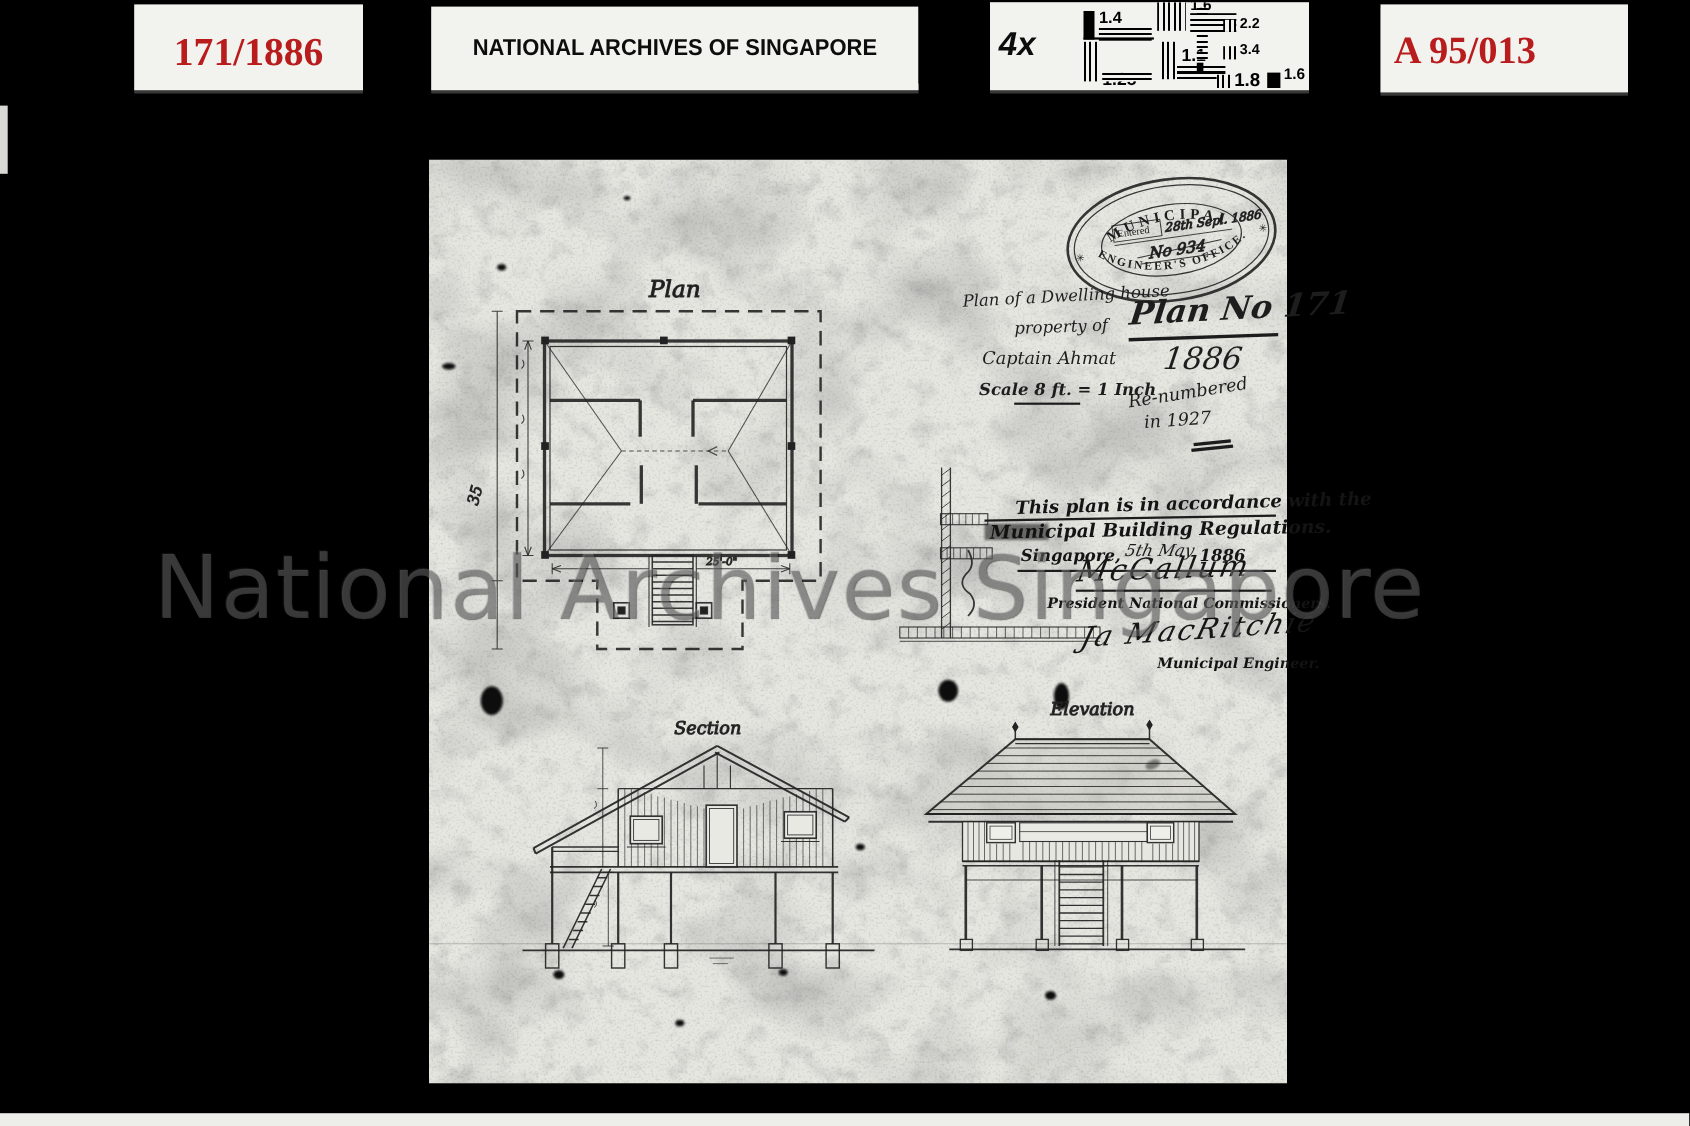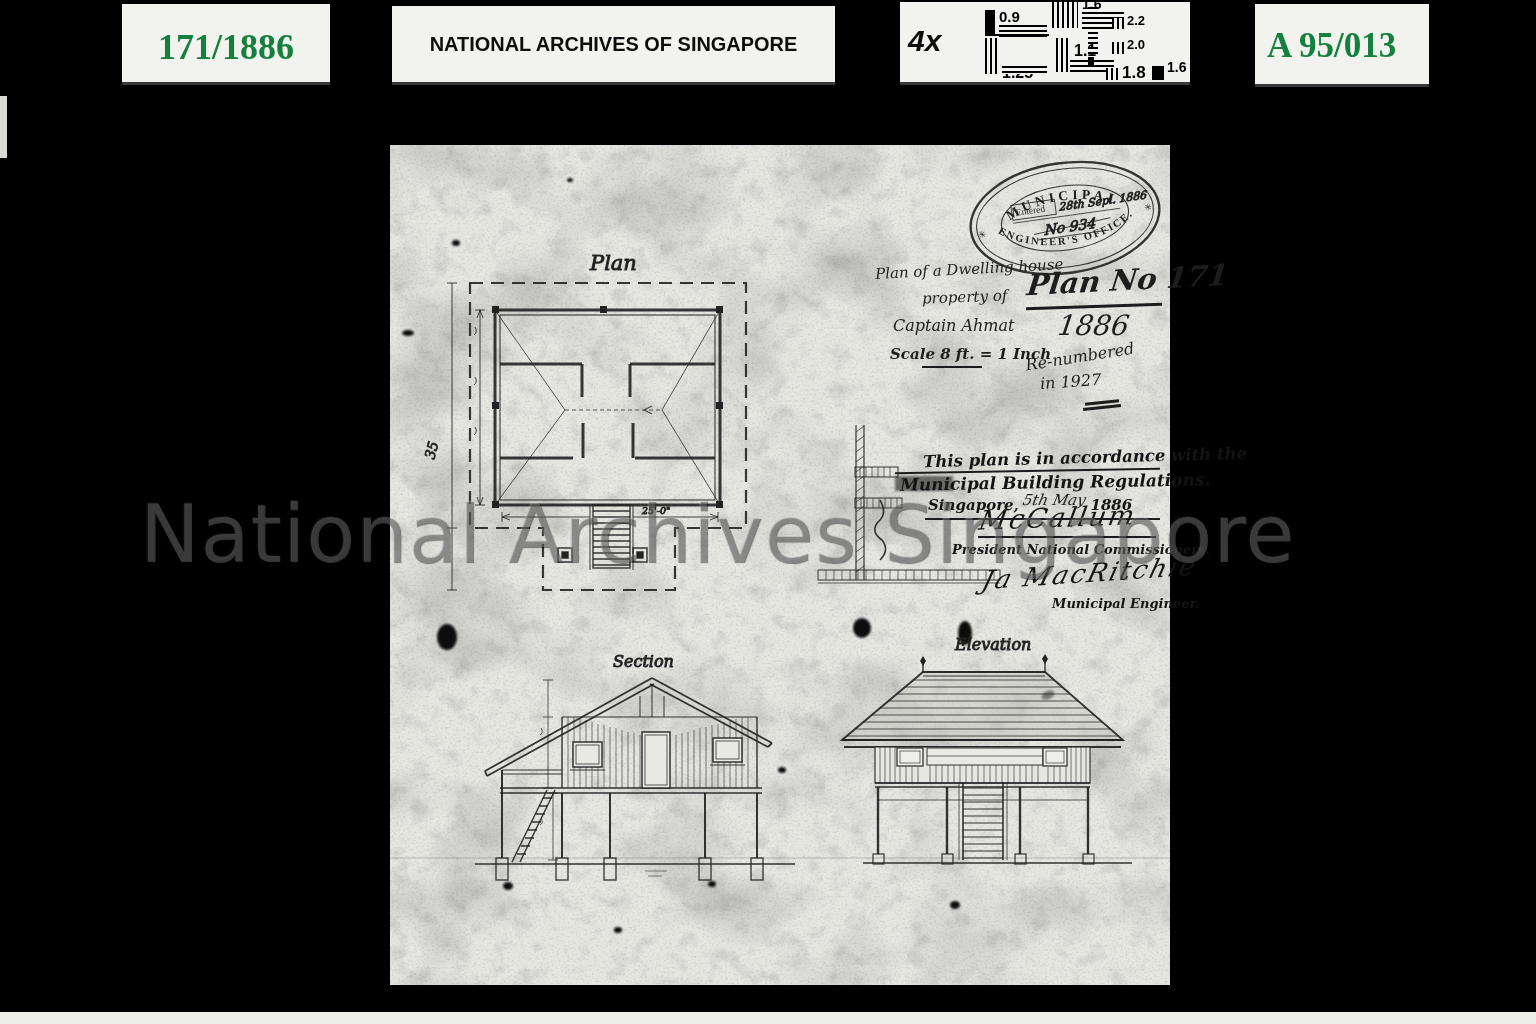--- a/index.html
+++ b/index.html
@@ -2,21 +2,21 @@
 <html><head>
 <meta charset="utf-8">
 <style>
   html,body{margin:0;padding:0;background:#000;}
   #screen{position:relative;width:1536px;height:1024px;background:#000;overflow:hidden;
           font-family:"Liberation Sans","DejaVu Sans",sans-serif;}
   .abs{position:absolute;}
   
   .strip{position:absolute;background:#f2f2ef;box-shadow:0 3px 0 rgba(160,160,160,.35);}
   .tab{position:absolute;background:#000;}
-  .lab-serif{font-family:"Liberation Serif","DejaVu Serif",serif;font-weight:bold;color:#15803d;}
+  .lab-serif{font-family:"Liberation Serif","DejaVu Serif",serif;font-weight:bold;color:#b91c1c;}
   .lab-sans{font-family:"Liberation Sans","DejaVu Sans",sans-serif;font-weight:bold;color:#0d0d0d;}
   .hstripes{background:repeating-linear-gradient(180deg,#000 0 2px,#f2f2ef 2px 5px);}
   .vstripes{background:repeating-linear-gradient(90deg,#000 0 2px,#f2f2ef 2px 5px);}
   .blk{background:#000;}
   .tc-num{position:absolute;font-weight:bold;color:#000;font-family:"Liberation Sans",sans-serif;}
   
   #paper{position:absolute;left:390px;top:145px;width:780px;height:840px;
          box-shadow:inset 0 0 55px rgba(0,0,0,.38), inset 0 -28px 35px rgba(0,0,0,.33), inset -14px 0 25px rgba(0,0,0,.3), inset 10px 0 20px rgba(0,0,0,.22);}
   .hw{font-family:"DejaVu Serif","Liberation Serif",serif;font-style:italic;color:#1d1d1d;white-space:nowrap;}
   .printed{font-family:"DejaVu Serif","Liberation Serif",serif;font-style:italic;font-weight:bold;color:#141414;white-space:nowrap;}
@@ -48,21 +48,21 @@
     <div class="lab-sans abs" style="left:0;top:26px;width:443px;text-align:center;font-size:21px;letter-spacing:0px;transform:scaleX(.95);">NATIONAL ARCHIVES OF SINGAPORE</div>
   </div>
 
   <div class="tab" style="left:835px;top:0;width:65px;height:76px;"></div>
 
   <div class="strip" style="left:900px;top:2px;width:290px;height:80px;overflow:hidden;">
     <div class="lab-sans abs" style="left:8px;top:22px;font-size:30px;font-style:italic;">4x</div>
 
     <div class="abs" style="left:85px;top:6px;width:76px;height:30px;">
       <div class="blk abs" style="left:0;top:2px;width:10px;height:26px;"></div>
-      <div class="tc-num" style="left:14px;top:0;font-size:15px;">0.9</div>
+      <div class="tc-num" style="left:14px;top:0;font-size:15px;">1.4</div>
       <div class="hstripes abs" style="left:14px;top:17px;width:48px;height:12px;"></div>
     </div>
     <div class="abs" style="left:152px;top:0px;width:78px;height:32px;">
       <div class="vstripes abs" style="left:0;top:0;width:26px;height:26px;"></div>
       <div class="tc-num" style="left:30px;top:-6px;font-size:14px;">1.6</div>
       <div class="hstripes abs" style="left:30px;top:10px;width:42px;height:18px;"></div>
     </div>
     <div class="abs" style="left:85px;top:36px;width:76px;height:40px;">
       <div class="blk abs" style="left:0;top:-4px;width:64px;height:2px;"></div>
       <div class="vstripes abs" style="left:0;top:0;width:14px;height:36px;"></div>
@@ -81,31 +81,31 @@
       <div class="hstripes abs" style="left:0;top:20px;width:10px;height:7px;"></div>
       <div class="hstripes abs" style="left:0;top:30px;width:10px;height:7px;"></div>
       <div class="hstripes abs" style="left:0;top:40px;width:10px;height:7px;"></div>
       <div class="blk abs" style="left:0;top:50px;width:6px;height:10px;"></div>
     </div>
 
     <div class="abs" style="left:212px;top:8px;width:78px;height:70px;">
       <div class="vstripes abs" style="left:0;top:8px;width:12px;height:11px;"></div>
       <div class="tc-num" style="left:15px;top:3px;font-size:13px;text-align:center;">2.2</div>
       <div class="vstripes abs" style="left:0;top:32px;width:12px;height:12px;"></div>
-      <div class="tc-num" style="left:15px;top:27px;font-size:13px;">2.0</div>
+      <div class="tc-num" style="left:15px;top:27px;font-size:13px;">3.4</div>
       <div class="vstripes abs" style="left:-6px;top:58px;width:13px;height:12px;"></div>
       <div class="tc-num" style="left:10px;top:53px;font-size:17px;">1.8</div>
       <div class="blk abs" style="left:40px;top:56px;width:12px;height:14px;"></div>
       <div class="tc-num" style="left:55px;top:49px;font-size:14px;">1.6</div>
     </div>
   </div>
 
   <div class="tab" style="left:1190px;top:0;width:65px;height:80px;"></div>
 
-  <div class="strip" style="left:1255px;top:4px;width:174px;height:80px;">
+  <div class="strip" style="left:1255px;top:4px;width:225px;height:80px;">
     <div class="lab-serif abs" style="left:12px;top:22px;font-size:35px;white-space:nowrap;">A 95/013</div>
   </div>
 
   <div id="leftchip"></div>
 
   <div id="paper">
     <svg width="780" height="840" viewBox="0 0 780 840">
       <defs>
         <filter id="fCoarse" x="0" y="0" width="100%" height="100%">
           <feTurbulence type="fractalNoise" baseFrequency="0.008 0.010" numOctaves="3" seed="7" stitchTiles="stitch"></feTurbulence>

